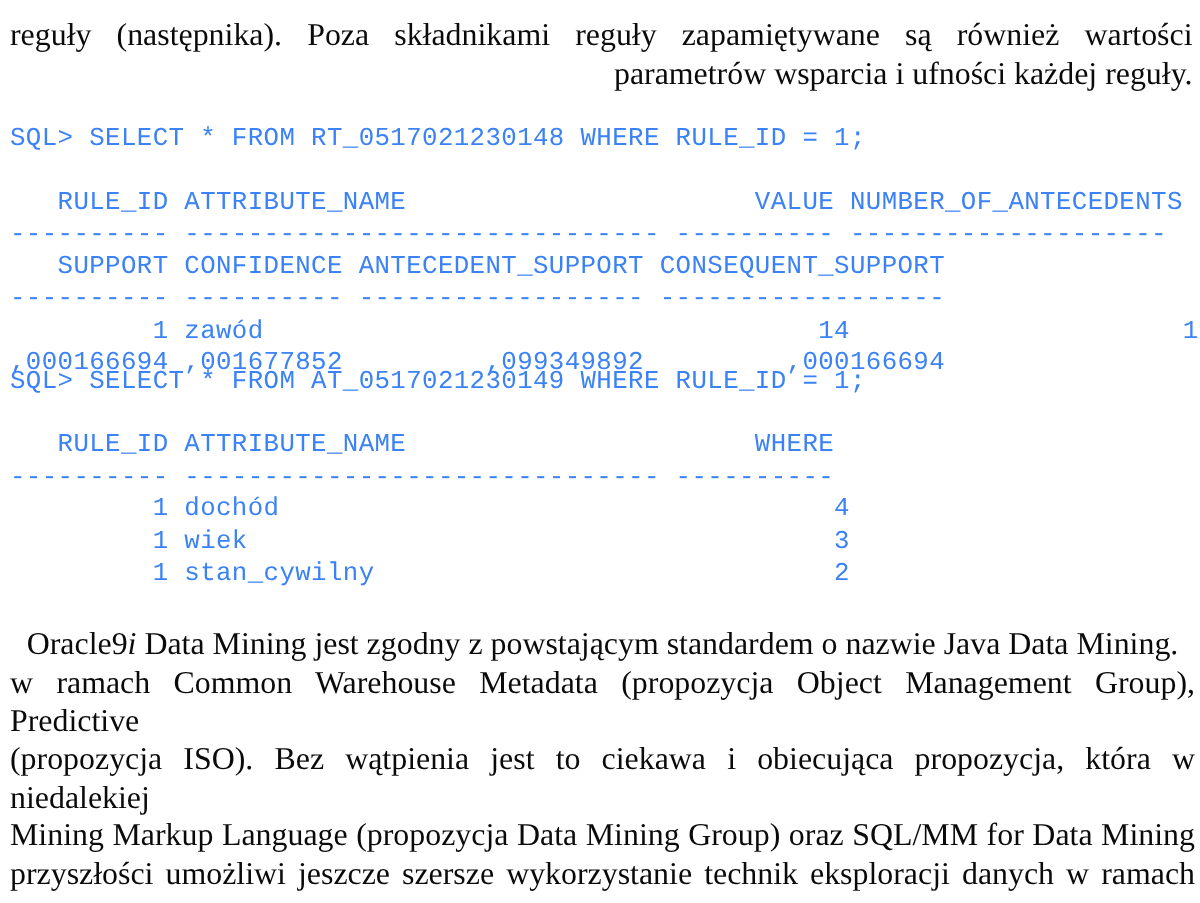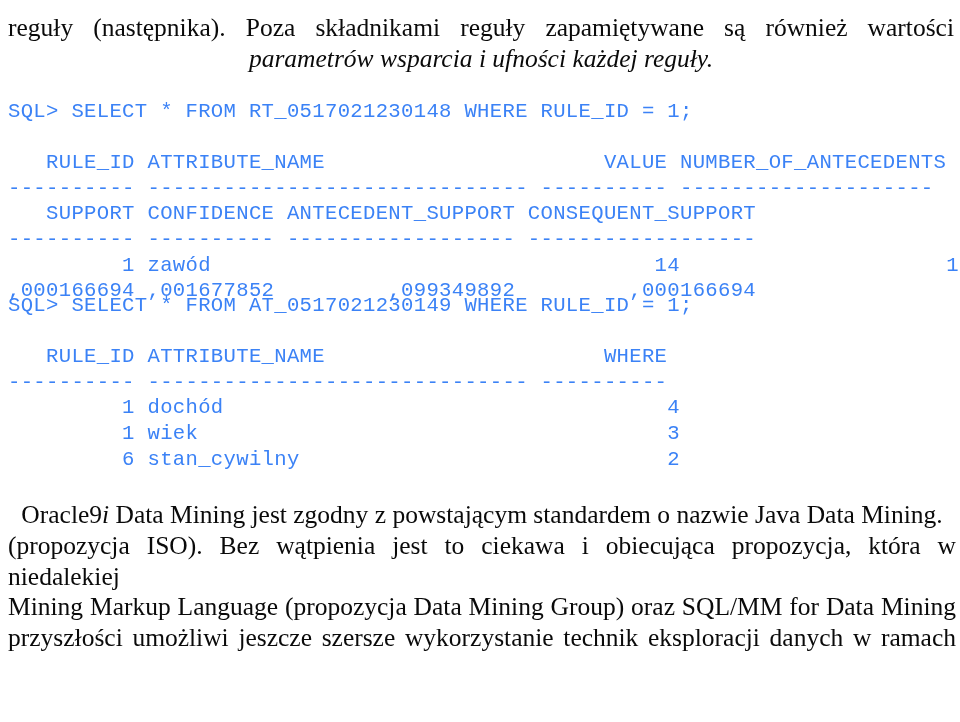--- a/index.html
+++ b/index.html
@@ -37,22 +37,21 @@
     margin: 0;
   }
 
   .para-intro {
     position: absolute;
     left: 8px;
     top: -3px;
     width: 946px;
   }
   .para-intro .last-line {
-    text-align: center;
-    font-style: italic;
+    text-align: right;
   }
 
   .para-summary-first {
     position: absolute;
     left: 8px;
     top: 484px;
     width: 948px;
     text-align: center;
   }
 
@@ -124,25 +123,26 @@
 <span>   SUPPORT CONFIDENCE ANTECEDENT_SUPPORT CONSEQUENT_SUPPORT</span>
 <span>---------- ---------- ------------------ ------------------</span>
 <span>         1 zawód                                   14                     1</span>
 <span>,000166694 ,001677852         ,099349892         ,000166694</span></pre>
 
   <pre class="mono sql-block-2"><span>SQL&gt; SELECT * FROM AT_0517021230149 WHERE RULE_ID = 1;</span>
 <span class="blank"></span><span>   RULE_ID ATTRIBUTE_NAME                      WHERE</span>
 <span>---------- ------------------------------ ----------</span>
 <span>         1 dochód                                   4</span>
 <span>         1 wiek                                     3</span>
-<span>         6 stan_cywilny                             2</span></pre>
+<span>         1 stan_cywilny                             2</span></pre>
 
 
   <div class="prose para-summary-first"><span>Oracle9</span><em class="oracle-i">i</em><span> Data Mining jest zgodny z powstającym standardem o nazwie Java Data Mining.</span></div>
 
   <div class="prose para-summary-rest">
+    <span class="line jline">w ramach Common Warehouse Metadata (propozycja Object Management Group), Predictive</span>
     <span class="line jline">(propozycja ISO).  Bez wątpienia jest to ciekawa i obiecująca propozycja, która w niedalekiej</span>
     <span class="line jline">Mining Markup Language (propozycja Data Mining Group) oraz SQL/MM for Data Mining</span>
     <span class="line jline">przyszłości  umożliwi  jeszcze  szersze  wykorzystanie  technik  eksploracji  danych  w  ramach</span>
 
   </div>
 
 </div>
 
 </body></html>

